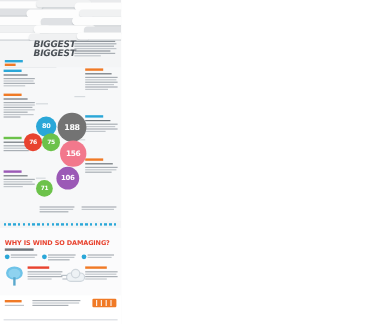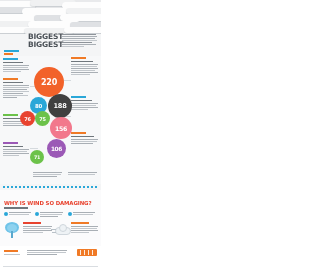--- a/index.html
+++ b/index.html
@@ -15,21 +15,21 @@
   .clouds{position:absolute;left:0;top:0;width:101px;height:34px;background:#e9eaec;overflow:hidden;}
   .cl{position:absolute;background:#fdfdfd;border-radius:40px;box-shadow:0 1px 1px rgba(120,128,136,.28);}
   .cl.d{background:#dfe1e4;}
   .cl.m{background:#f0f1f2;}
 
   
   .titlewrap{position:absolute;left:4px;top:33px;width:95px;height:22px;}
   .bignum{position:absolute;left:0;top:0;font-size:17px;line-height:17px;font-weight:bold;
           color:#2aa7d8;letter-spacing:-1px;font-family:"DejaVu Sans", sans-serif;}
   .ttl{position:absolute;left:24px;top:0px;font-size:7.5px;line-height:7.6px;font-weight:bold;
-       color:#4b5157;letter-spacing:-0.2px;font-family:"DejaVu Sans", sans-serif;}
+       color:#4b5157;letter-spacing:-0.2px;font-family:"DejaVu Sans", sans-serif;font-style:italic;}
   .ttl span{display:block;}
 
   
   .rule{background:#a9afb5;height:1px;margin-bottom:1px;border-radius:0;}
   .rule.lt{background:#c2c7cc;}
   .rule.dk{background:#8e949a;}
   .para{position:absolute;}
 
   .subline{position:absolute;left:4px;top:50px;width:44px;}
   .subline .kick{height:2px;background:#2aa7d8;width:15px;margin-bottom:1px;}
@@ -212,29 +212,26 @@
       <div class="rule" style="width:27px;"></div>
       <div class="rule lt" style="width:26px;"></div>
       <div class="rule" style="width:22px;"></div>
     </div>
 
     <div style="position:absolute;left:30px;top:30px;width:10px;height:1px;background:#d5dade;"></div>
     <div style="position:absolute;left:62px;top:24px;width:9px;height:1px;background:#d5dade;"></div>
     <div style="position:absolute;left:64px;top:60px;width:7px;height:1px;background:#d5dade;"></div>
     <div style="position:absolute;left:30px;top:92px;width:8px;height:1px;background:#d5dade;"></div>
 
-    <div class="circle" style="left:34px;top:11px;width:30px;height:30px;background:#f2622a;font-size:8px;">
-      <span>220</span>
-    </div>
 
     <div class="circle" style="left:30px;top:41px;width:17px;height:17px;background:#2aa7d8;font-size:5.4px;">
       <span>80</span>
     </div>
 
-    <div class="circle" style="left:48px;top:38px;width:24px;height:24px;background:#404040;font-size:6.6px;">
+    <div class="circle" style="left:48px;top:38px;width:24px;height:24px;background:#737373;font-size:6.6px;">
       <span>188</span>
     </div>
 
     <div class="circle" style="left:20px;top:55px;width:15px;height:15px;background:#e8432f;font-size:5px;">
       <span>76</span>
     </div>
 
     <div class="circle" style="left:35px;top:55px;width:15px;height:15px;background:#6cc24a;font-size:5px;">
       <span>75</span>
     </div>

